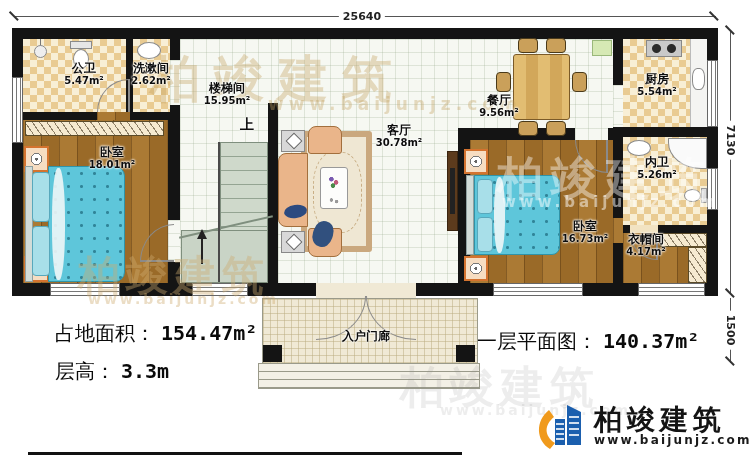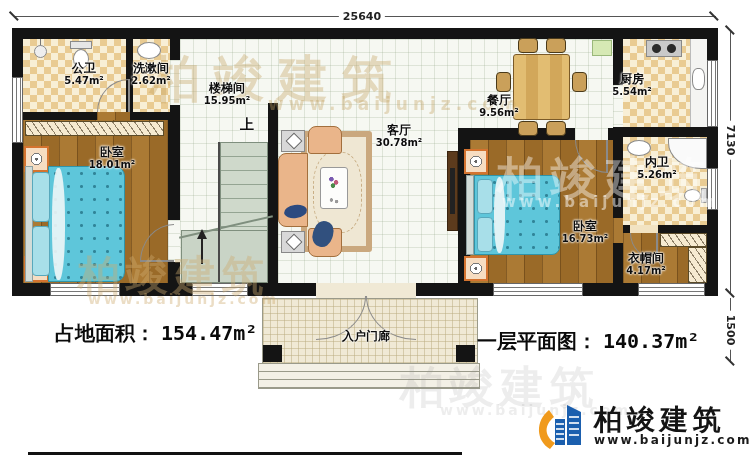--- a/index.html
+++ b/index.html
@@ -46,21 +46,21 @@
   .arc{border:1.4px solid #8a8a8a;box-sizing:border-box;background:transparent;}
   .leaf{background:#8a8a8a;}
   .gray{background:#d8d8d8;border:1px solid #888;box-sizing:border-box;}
   .tick{width:12px;height:1.5px;background:#333;transform:rotate(45deg);}
   .dimline{background:#555;}
   .dimlabel{font-size:11px;font-weight:bold;background:#fff;padding:0 4px;color:#222;}
   
   .wm{position:absolute;font-weight:bold;pointer-events:none;white-space:nowrap;}
   
   .stat{position:absolute;font-size:20px;color:#0a0a0a;white-space:nowrap;}
-  .stat .lb{font-weight:700;}
+  .stat .lb{font-weight:400;}
   .stat .vl{font-family:"DejaVu Sans Mono","Liberation Mono",monospace;font-weight:600;margin-left:6px;}
   #title-row{position:absolute;left:28px;top:390px;display:flex;align-items:baseline;}
   #title-main{font-size:50px;font-weight:800;letter-spacing:2px;color:#0a0a0a;}
   #title-scale{font-size:47px;font-weight:500;margin-left:42px;color:#0a0a0a;}
   #brand-name{position:absolute;left:594px;top:401px;font-size:28px;font-weight:800;letter-spacing:5px;color:#141414;}
   #brand-url{position:absolute;left:594px;top:433px;font-size:12px;font-weight:800;letter-spacing:2.2px;color:#1a1a1a;}
 </style>
 </head>
 <body>
 
@@ -220,40 +220,43 @@
     <div class="rarea">18.01m²</div>
   </div>
   <div class="rlabel" style="left:399px;top:124px">
     <div class="rname">客厅</div>
     <div class="rarea">30.78m²</div>
   </div>
   <div class="rlabel" style="left:499px;top:94px">
     <div class="rname">餐厅</div>
     <div class="rarea">9.56m²</div>
   </div>
-  <div class="rlabel" style="left:632px;top:73px">
+  <div class="rlabel" style="left:657px;top:73px">
     <div class="rname">厨房</div>
     <div class="rarea">5.54m²</div>
   </div>
   <div class="rlabel" style="left:657px;top:156px">
     <div class="rname">内卫</div>
     <div class="rarea">5.26m²</div>
   </div>
   <div class="rlabel" style="left:585px;top:220px">
     <div class="rname">卧室</div>
     <div class="rarea">16.73m²</div>
   </div>
-  <div class="rlabel" style="left:646px;top:252px">
+  <div class="rlabel" style="left:646px;top:233px">
     <div class="rname">衣帽间</div>
     <div class="rarea">4.17m²</div>
   </div>
   <div class="rlabel" style="left:366px;top:330px;font-size:12px">入户门廊</div>
 
   <div class="stat" style="left:55px;top:320px">
     <span class="lb">占地面积：</span><span class="vl">154.47m²</span>
+  </div>
+  <div class="stat" style="left:55px;top:358px">
+    <span class="lb">层高：</span><span class="vl">3.3m</span>
   </div>
   <div class="stat" style="left:477px;top:328px">
     <span class="lb">一层平面图：</span><span class="vl">140.37m²</span>
   </div>
 
   <div id="title-row">
   </div>
   <div class="abs" style="left:28px;top:452px;width:434px;height:3px;background:#111"></div>
 
   <div class="abs" style="left:534px;top:397px;width:56px;height:58px">

